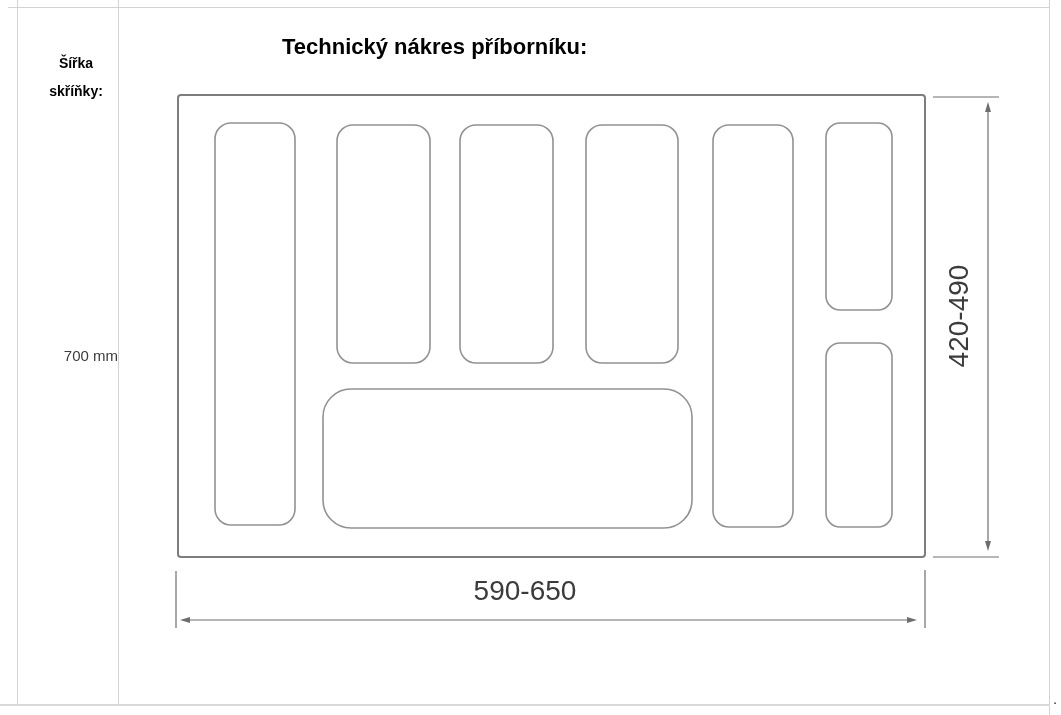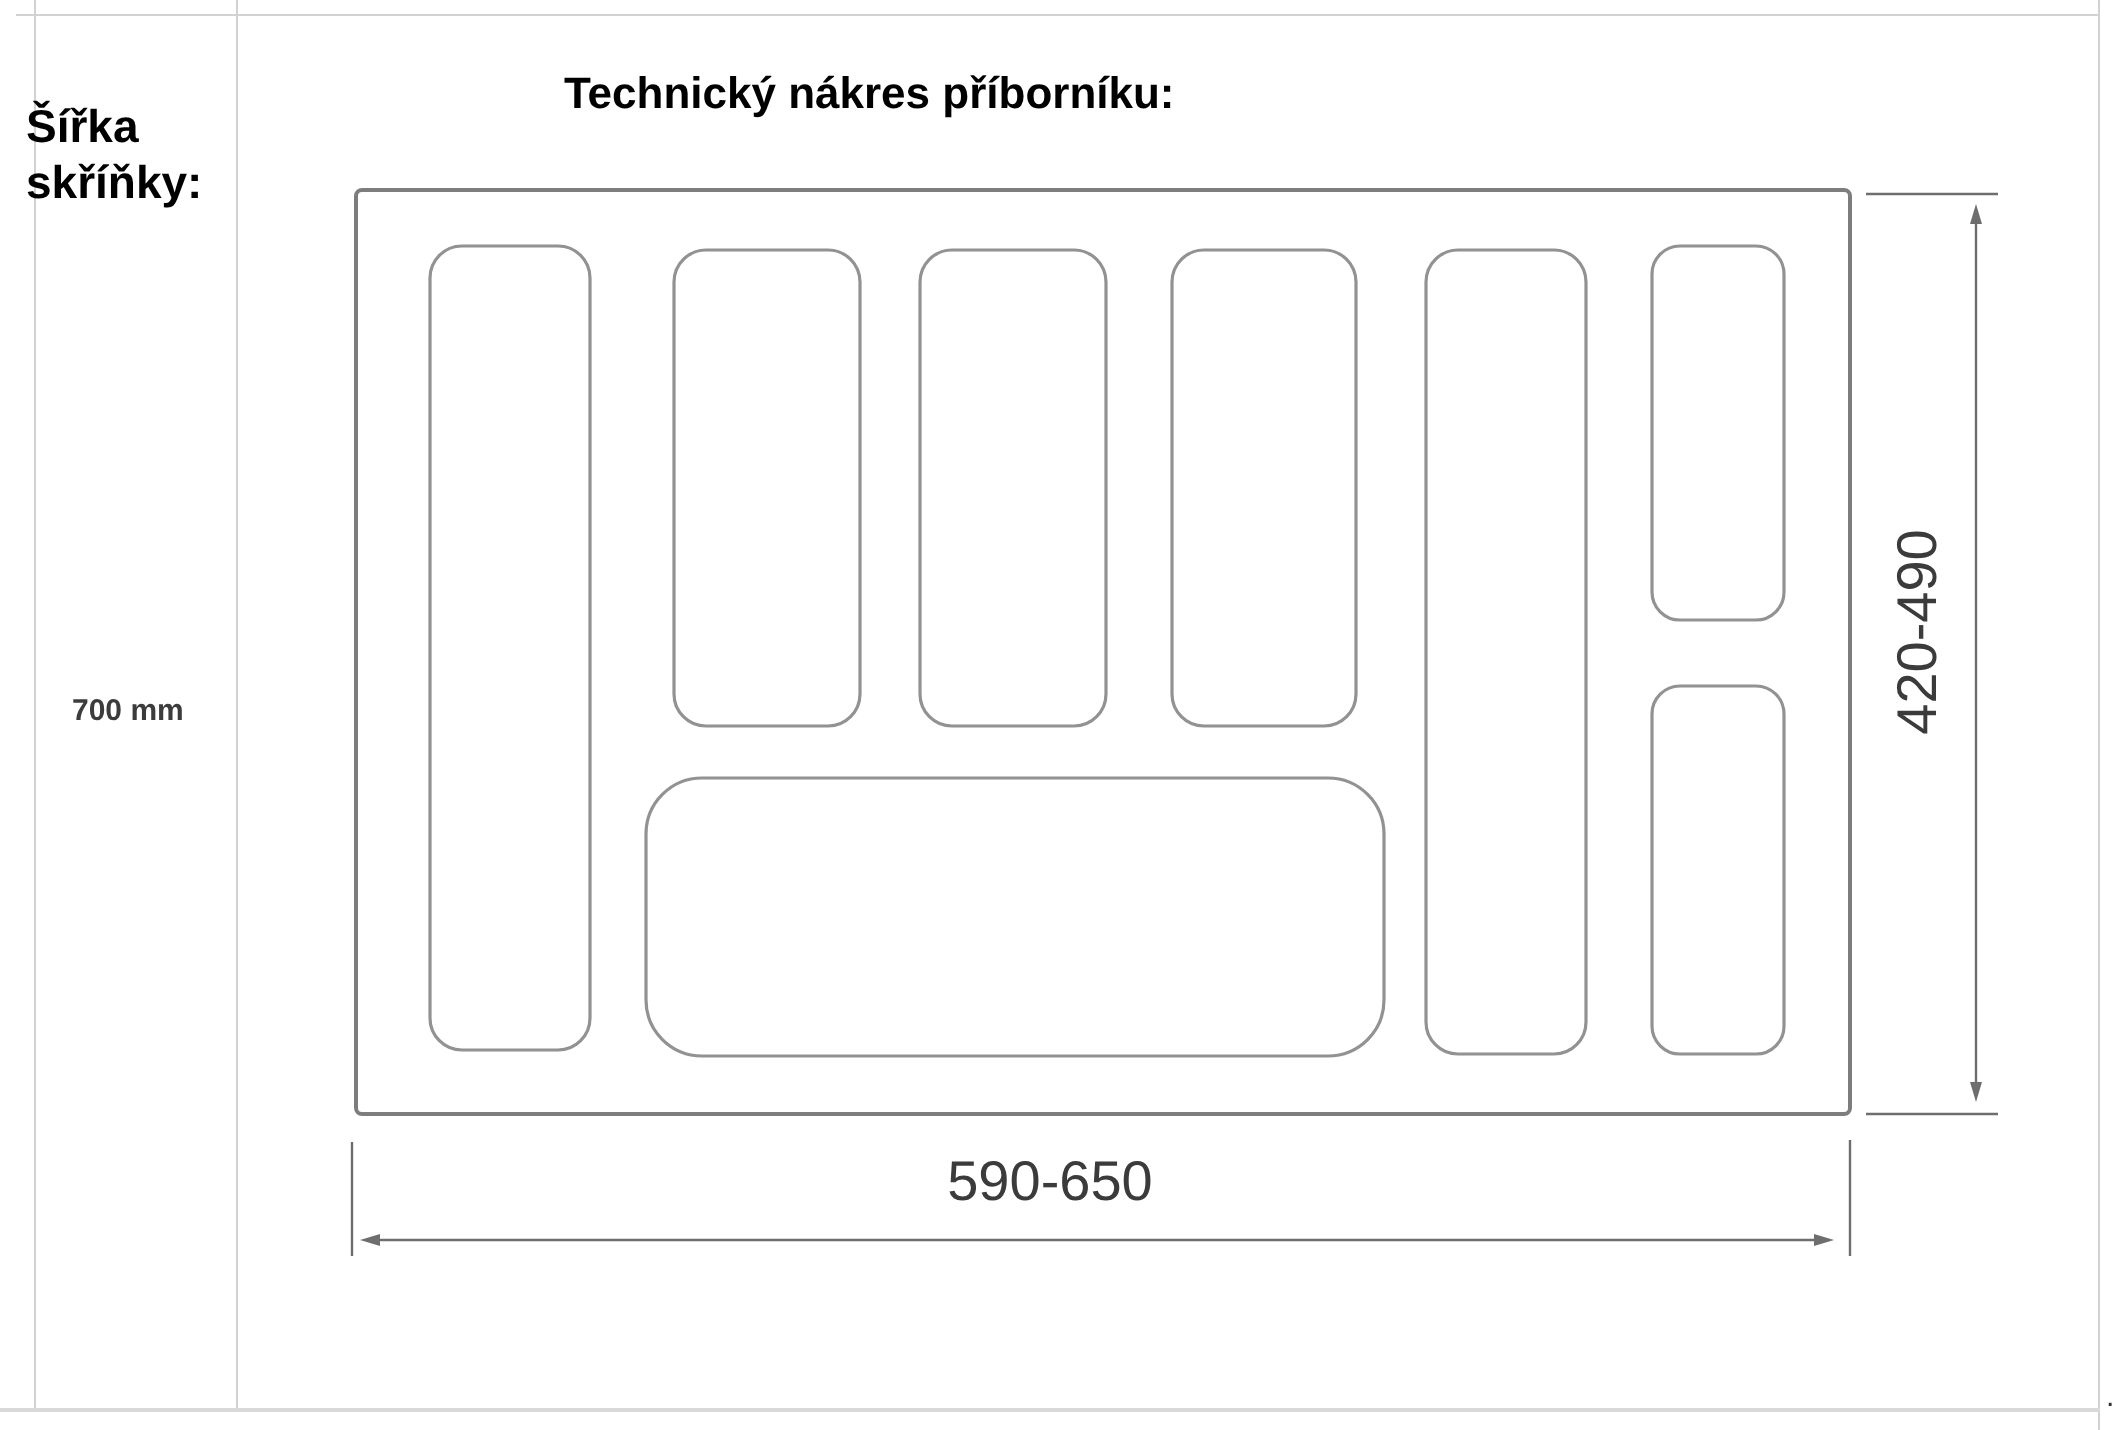--- a/index.html
+++ b/index.html
@@ -16,38 +16,37 @@
 
   
   .border { position: absolute; background: #d2d2d2; }
   .border.h { height: 1px; }
   .border.v { width: 1px; }
   .border.bottom { height: 2px; background: #d9d9d9; }
 
   
   .cell-label {
     position: absolute;
-    left: 0; top: 49px;
+    left: 19px; top: 49px;
     width: 101px;
     padding-left: 13px;
-    text-align: left;
+    text-align: center;
     font-weight: bold;
-    font-size: 23px;
+    font-size: 14px;
     line-height: 28px;
     color: #000000;
   }
   .cell-value {
     position: absolute;
     left: 17px; top: 347px;
     width: 101px;
     padding-left: 19px;
-    text-align: left;
+    text-align: right;
     font-size: 15px;
     color: #3c3c3c;
-    font-weight: bold;
   }
 
   
   .drawing-title {
     position: absolute;
     left: 282px; top: 34px;
     font-weight: bold;
     font-size: 22px;
     color: #000000;
     white-space: nowrap;

